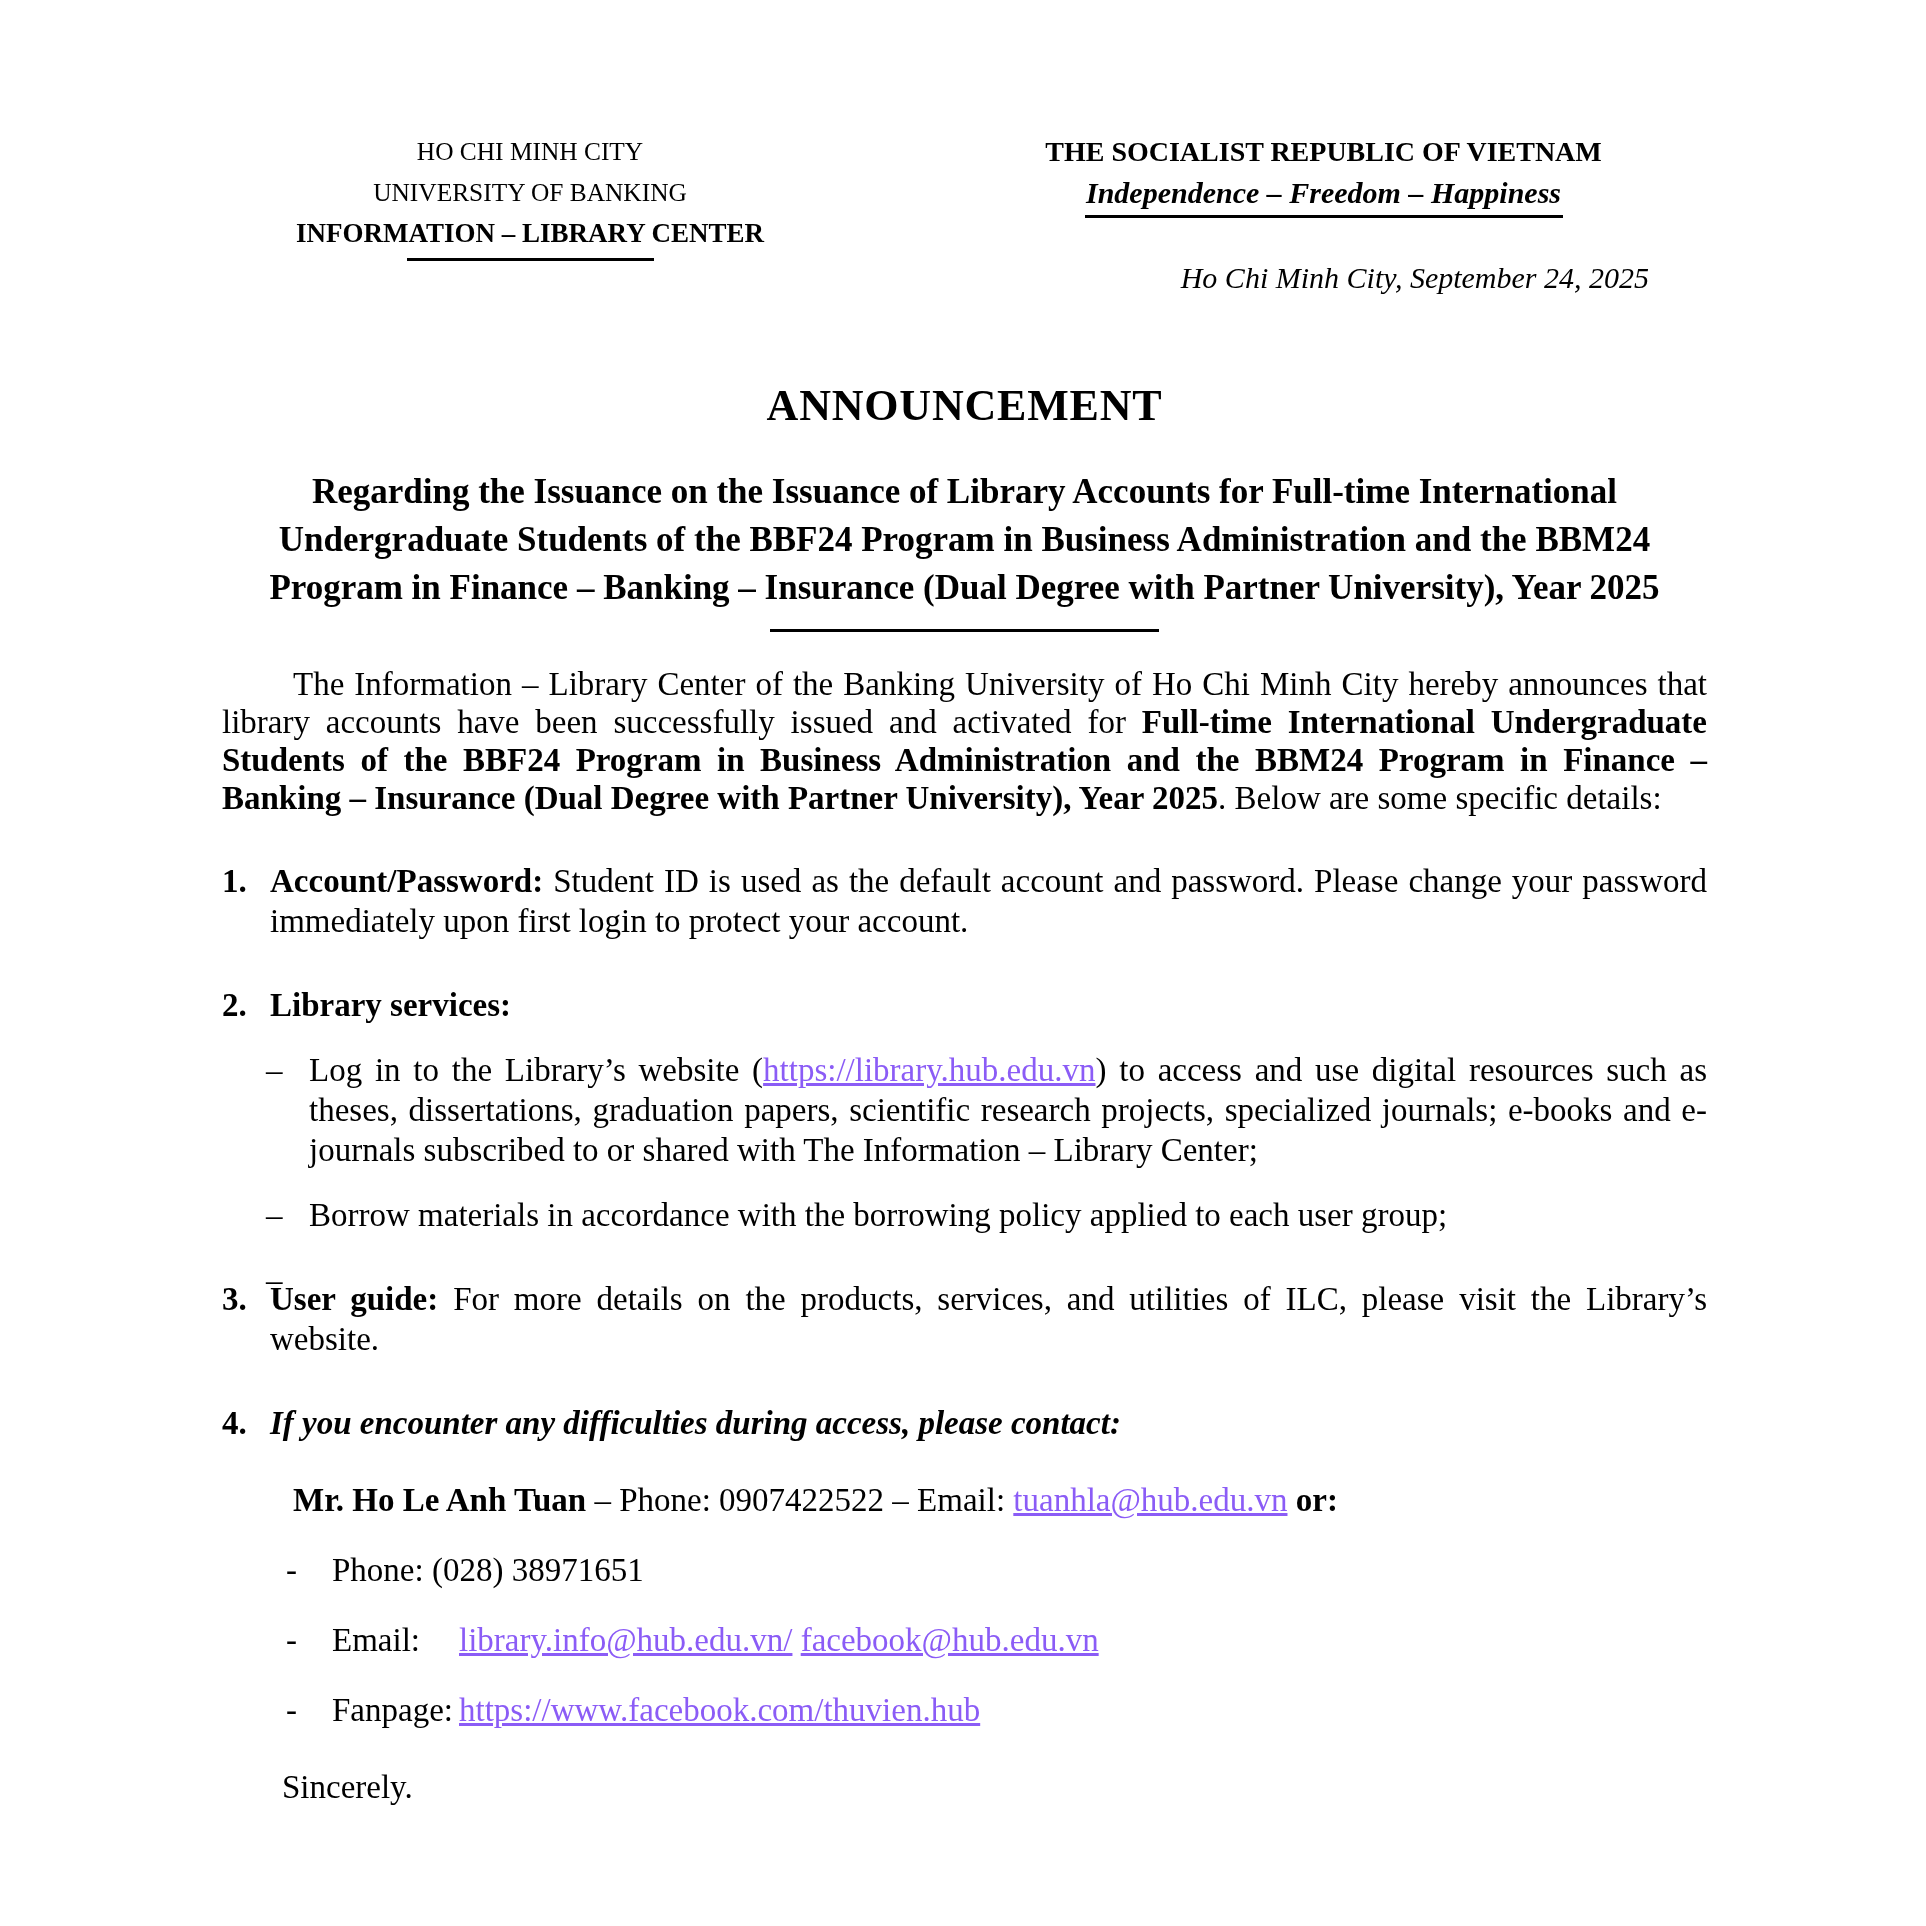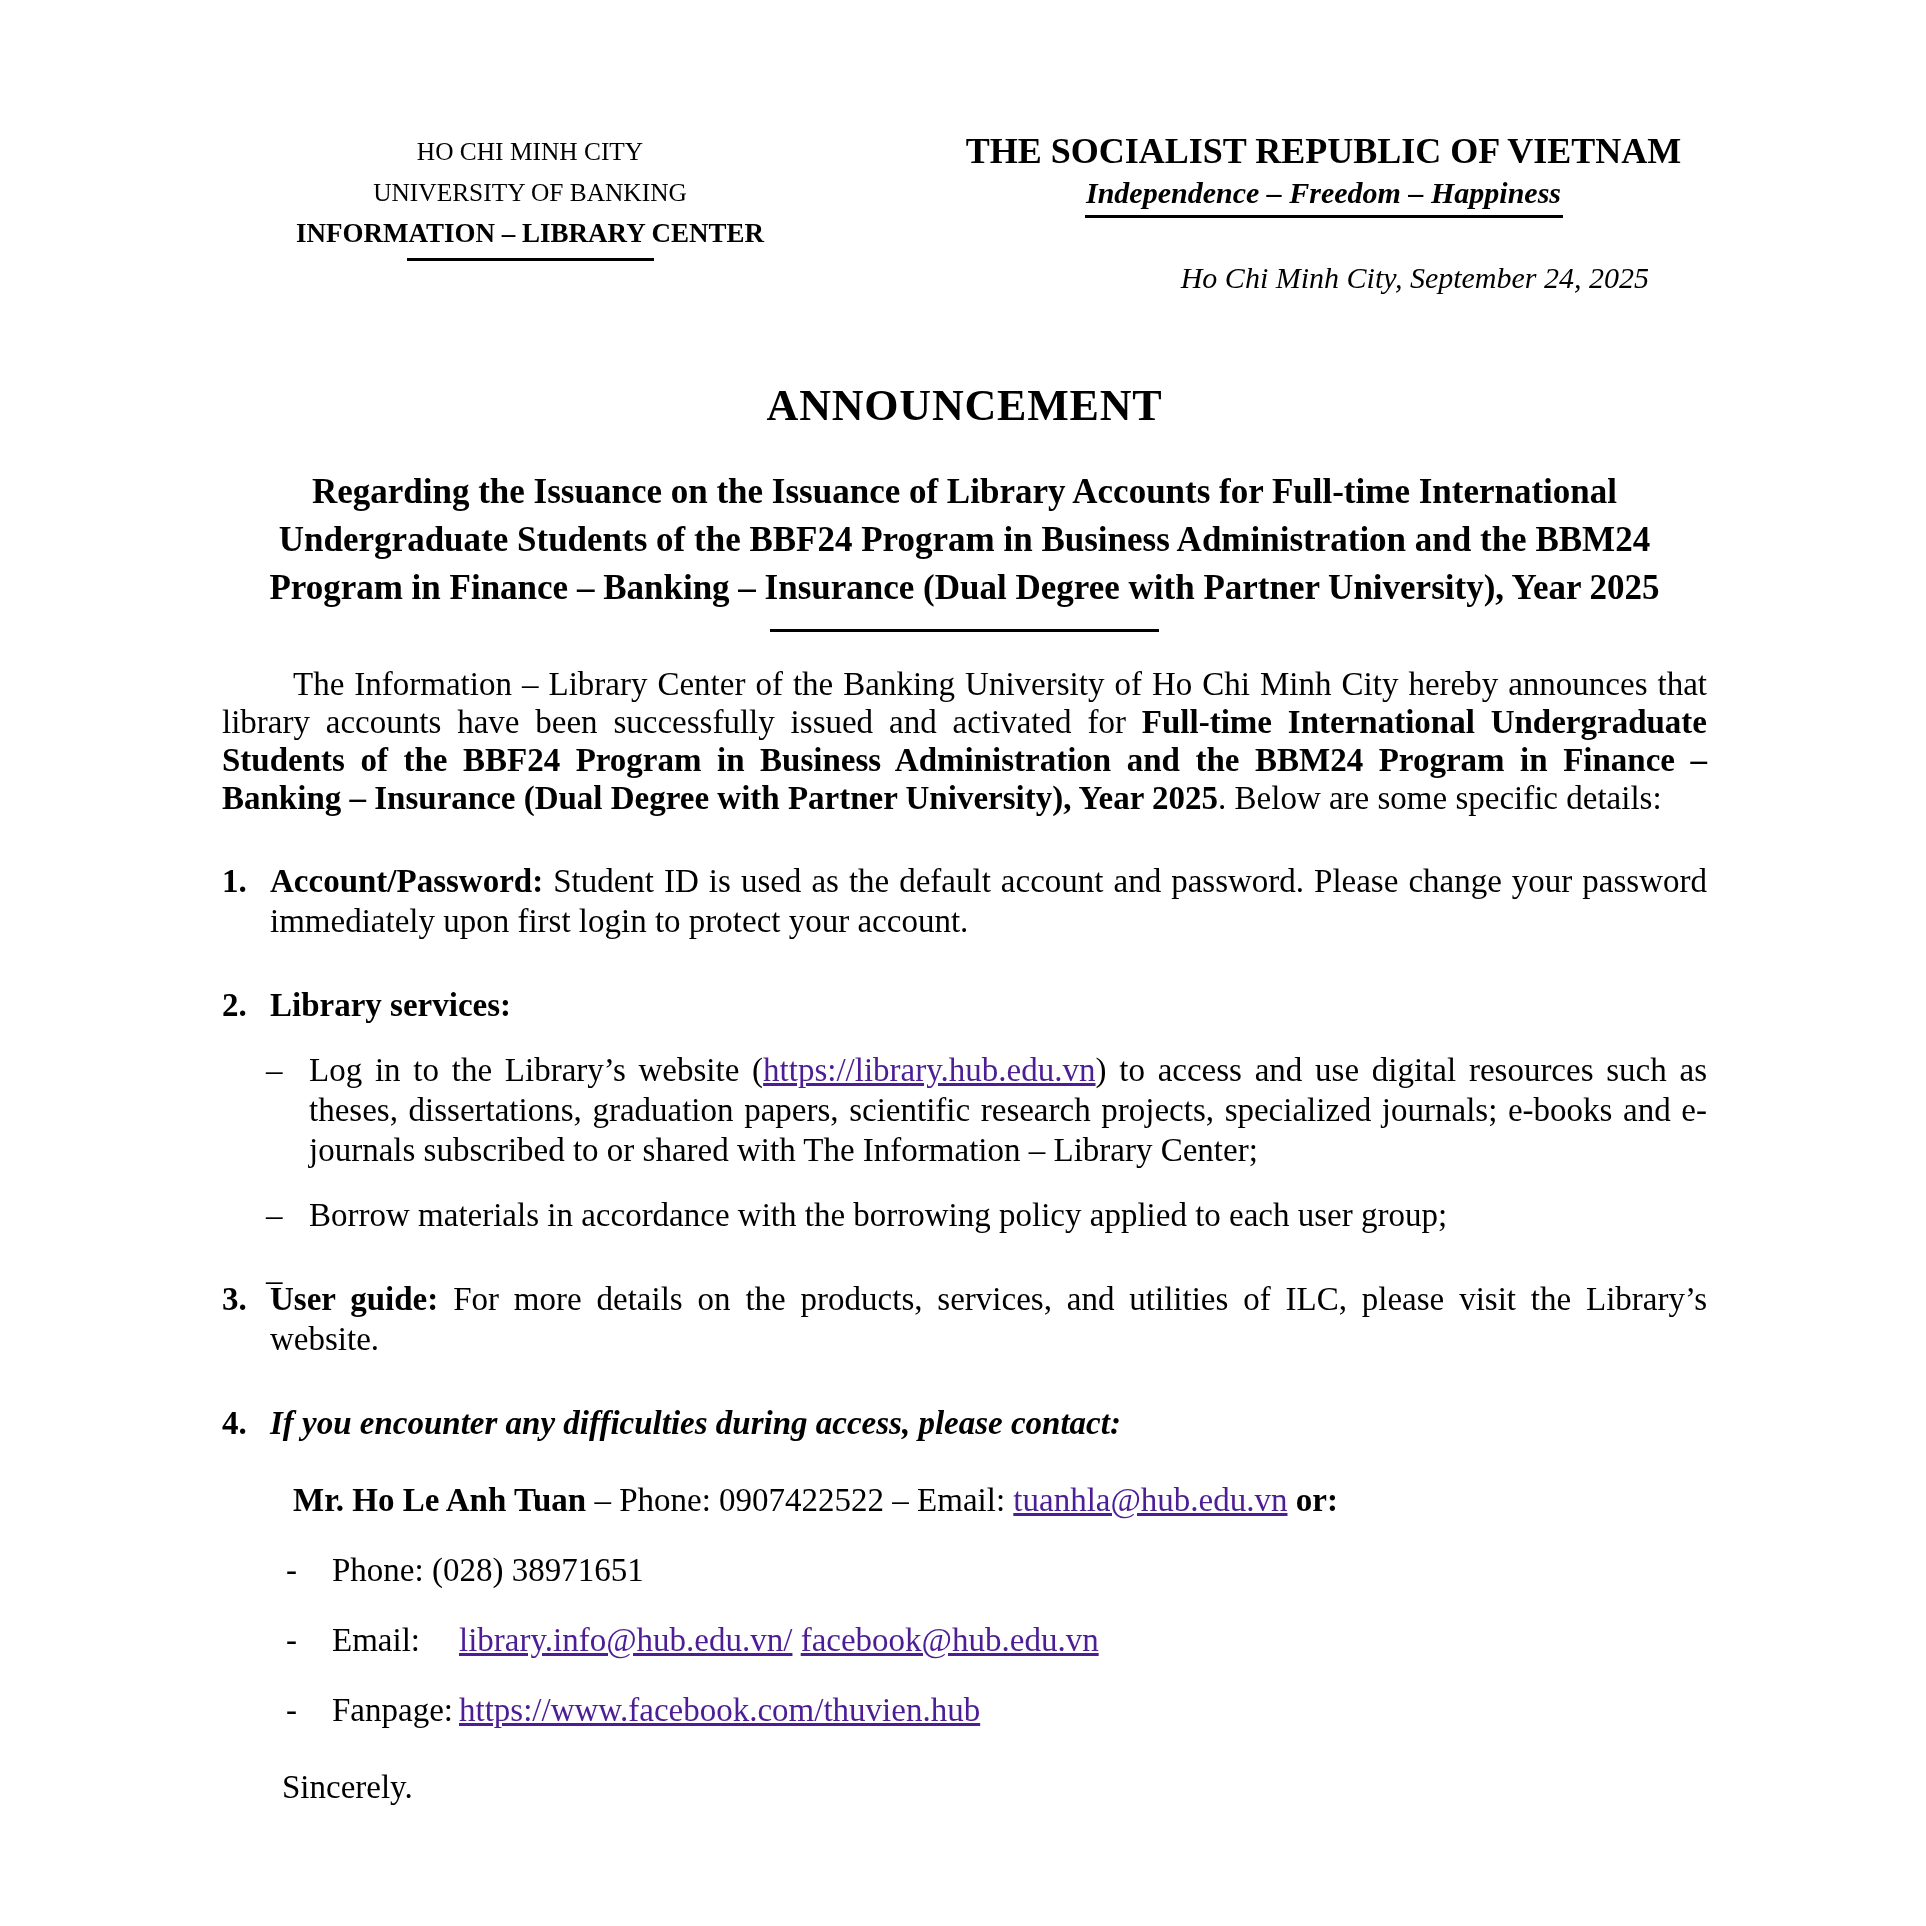--- a/index.html
+++ b/index.html
@@ -11,21 +11,21 @@
     overflow:hidden;
   }
   .page{padding:131px 258px 0 222px;box-sizing:border-box;width:1965px;height:2542px;}
 
   
   .hdr{display:flex;justify-content:space-between;align-items:flex-start;}
   .hdr-left{width:616px;text-align:center;font-size:25.4px;line-height:41px;}
   .hdr-left .l3{font-weight:bold;font-size:27px;white-space:nowrap;}
   .hdr-left .rule{width:247px;border-top:3.5px solid #000;margin:3.9px auto 0;}
   .hdr-right{width:767px;text-align:center;}
-  .hdr-right .r1{font-weight:bold;font-size:36px;line-height:41px;white-space:nowrap;}
+  .hdr-right .r1{font-weight:bold;font-size:28px;line-height:41px;white-space:nowrap;}
   .hdr-right .r2{font-weight:bold;font-size:30px;line-height:41px;white-space:nowrap;font-style:italic;}
   .hdr-right .rule{width:478px;border-top:3.9px solid #000;margin:2.3px auto 0;}
 
   .dateline{text-align:right;padding-right:58px;font-style:italic;font-size:30px;}
 
   
   .announce{margin-top:85px;text-align:center;font-weight:bold;font-size:44px;letter-spacing:0.8px;}
   .subtitle{margin:37px auto 0;text-align:center;font-weight:bold;font-size:35px;line-height:48px;max-width:1487px;}
   .title-rule{width:389px;border-top:3.9px solid #000;margin:17.3px auto 0;}
 
@@ -40,21 +40,21 @@
   .bullet{margin-top:25px;position:relative;padding-left:87px;font-size:33px;line-height:40px;text-align:justify;}
   .bullet .dash{position:absolute;left:44px;top:0;}
 
   .sub{margin-top:30px;position:relative;padding-left:110px;font-size:33px;line-height:40px;}
   .sub .dash{position:absolute;left:64px;top:0;}
   .sub .lbl{display:inline-block;min-width:127px;}
 
   .contact-line{margin-top:37px;padding-left:71px;font-size:33px;line-height:40px;}
   .closing{margin-top:37px;padding-left:60px;font-size:33px;line-height:40px;}
 
-  a.link{color:#4c1d95;text-decoration:underline;cursor:pointer;}
+  a.link{color:#8b5cf6;text-decoration:underline;cursor:pointer;}
 </style>
 </head>
 <body>
 
 <div class="page">
 
   <div class="hdr">
     <div class="hdr-left">
       <div>HO CHI MINH CITY</div>
       <div>UNIVERSITY OF BANKING</div>

